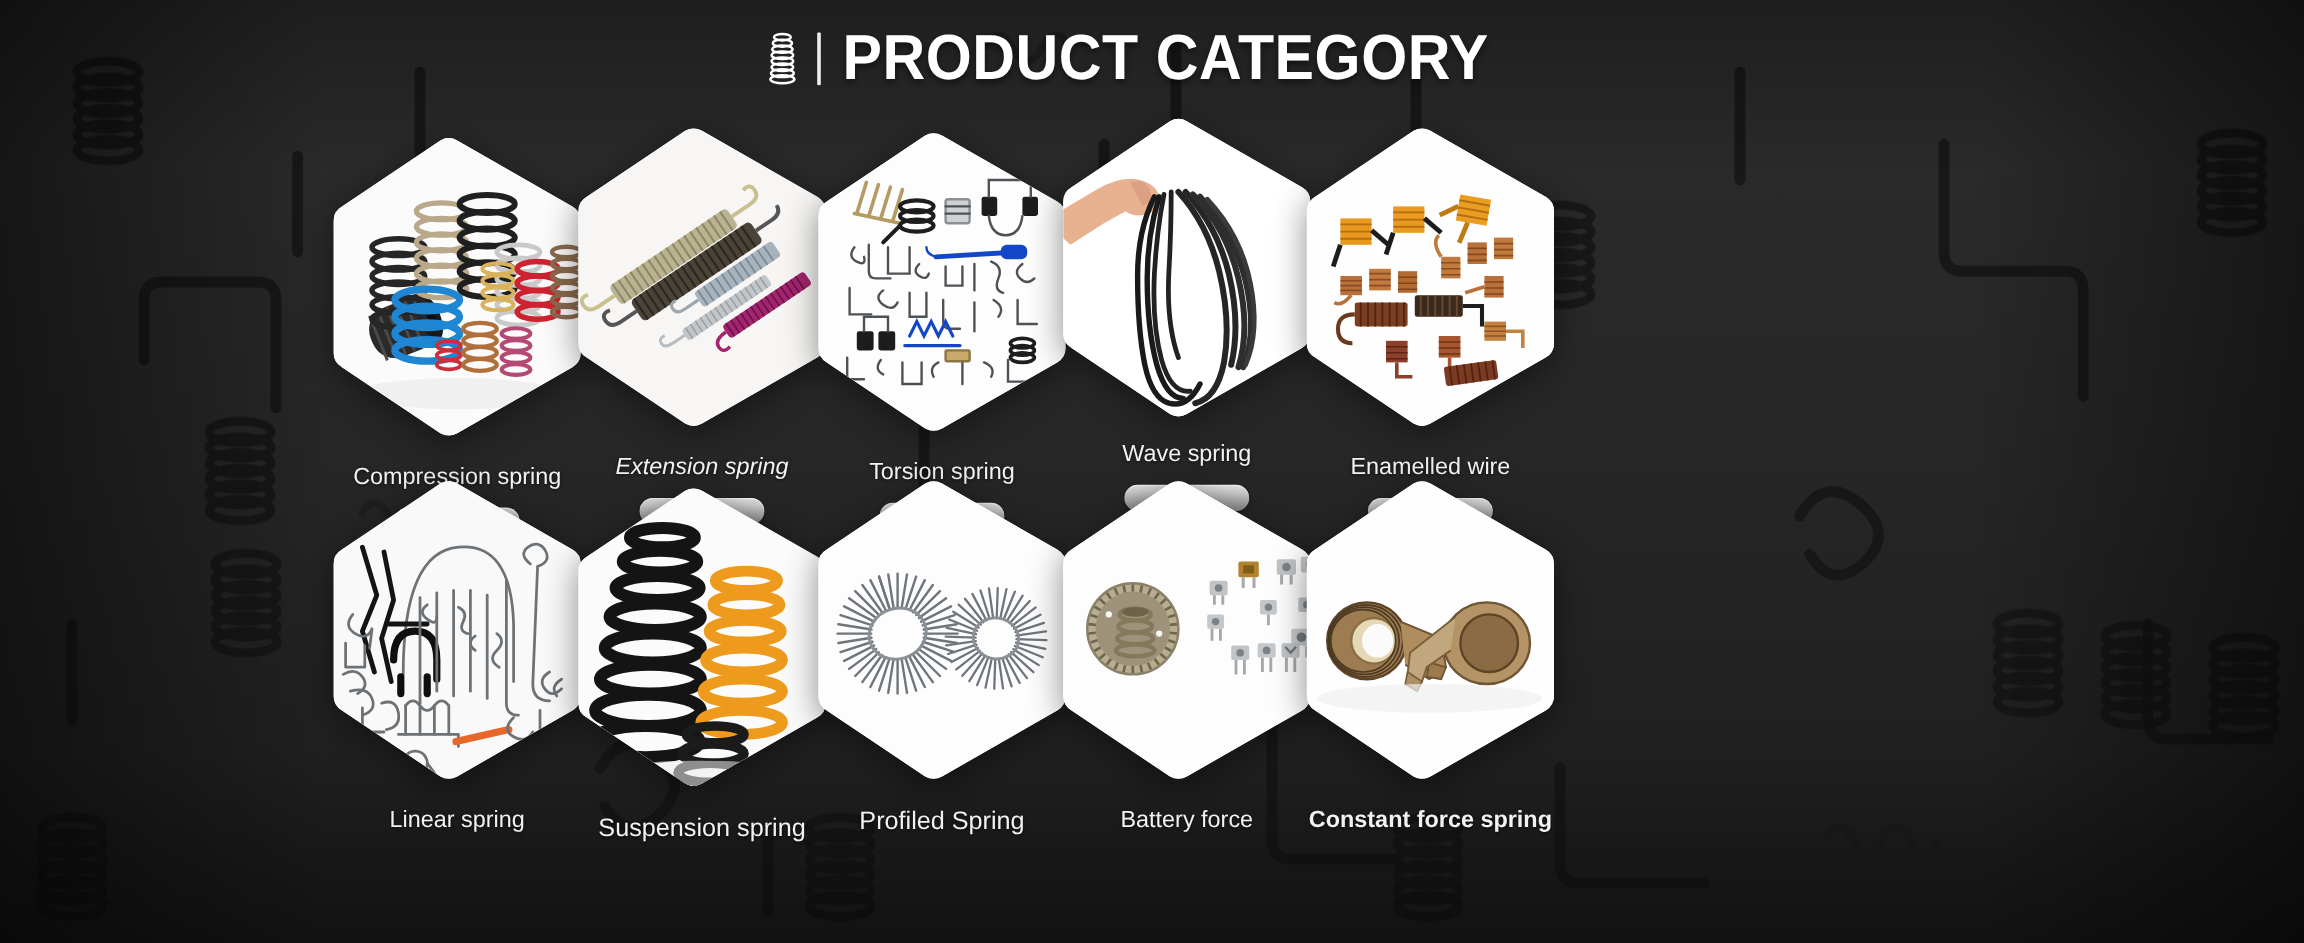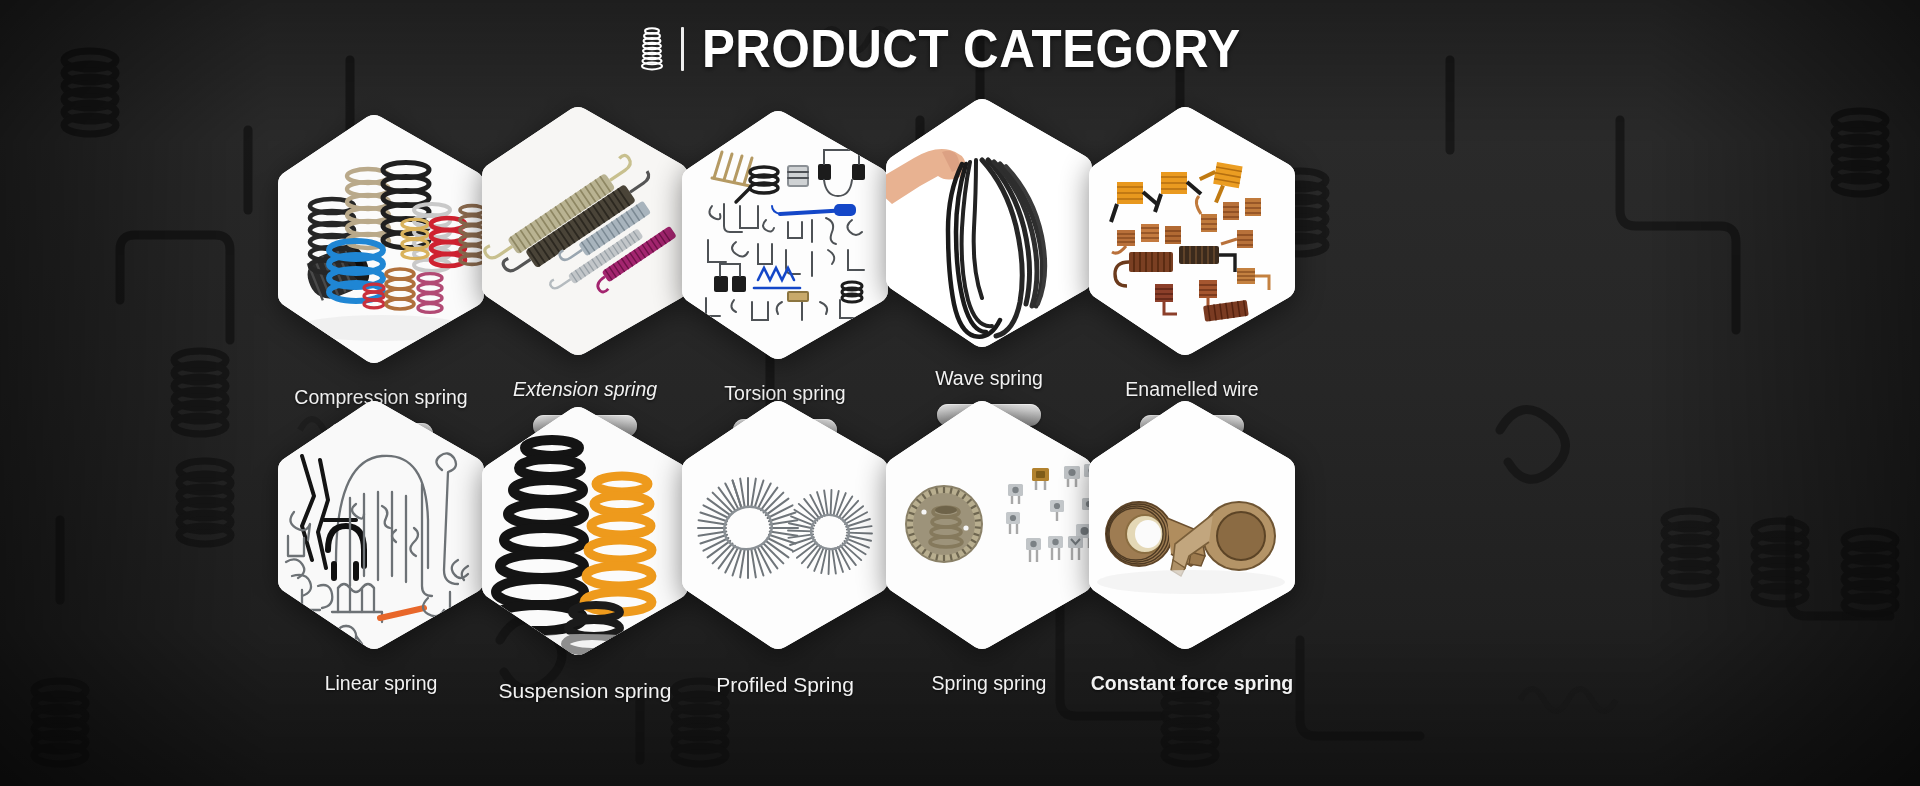--- a/index.html
+++ b/index.html
@@ -944,21 +944,21 @@
             </g>
             <g transform="translate(188,136)">
               <rect x="0" y="0" width="15" height="12" rx="1.5" fill="#c0c4c7"></rect>
               <path d="M3 3 L7.5 8 L12 3" stroke="#6e7478" stroke-width="2" fill="none"></path>
               <path d="M4 12 L4 24 M11 12 L11 24" stroke="#a8a8a8" stroke-width="2.4"></path>
             </g>
           </g>
         </g>
       </svg>
     </div>
-    <span class="cat-label label-gap-lg">Spring spring</span>
+    <span class="cat-label label-gap-lg">Battery force</span>
     <div class="cat-pill hidden"></div>
   </div>
 
   <div class="cat-card" style="left:1083px; top:400px;font-weight:bold;">
     <div class="hex-wrap">
       <svg class="hex-svg" viewBox="0 0 218 250" xmlns="http://www.w3.org/2000/svg">
         <defs>
             <clipPath id="hx10">
               <path d="M109 3 L205 58 Q212 62 212 70 L212 180 Q212 188 205 192 L109 247 Q102 251 95 247 L13 192 Q6 188 6 180 L6 70 Q6 62 13 58 L95 3 Q102 -1 109 3 Z"></path>
             </clipPath>

